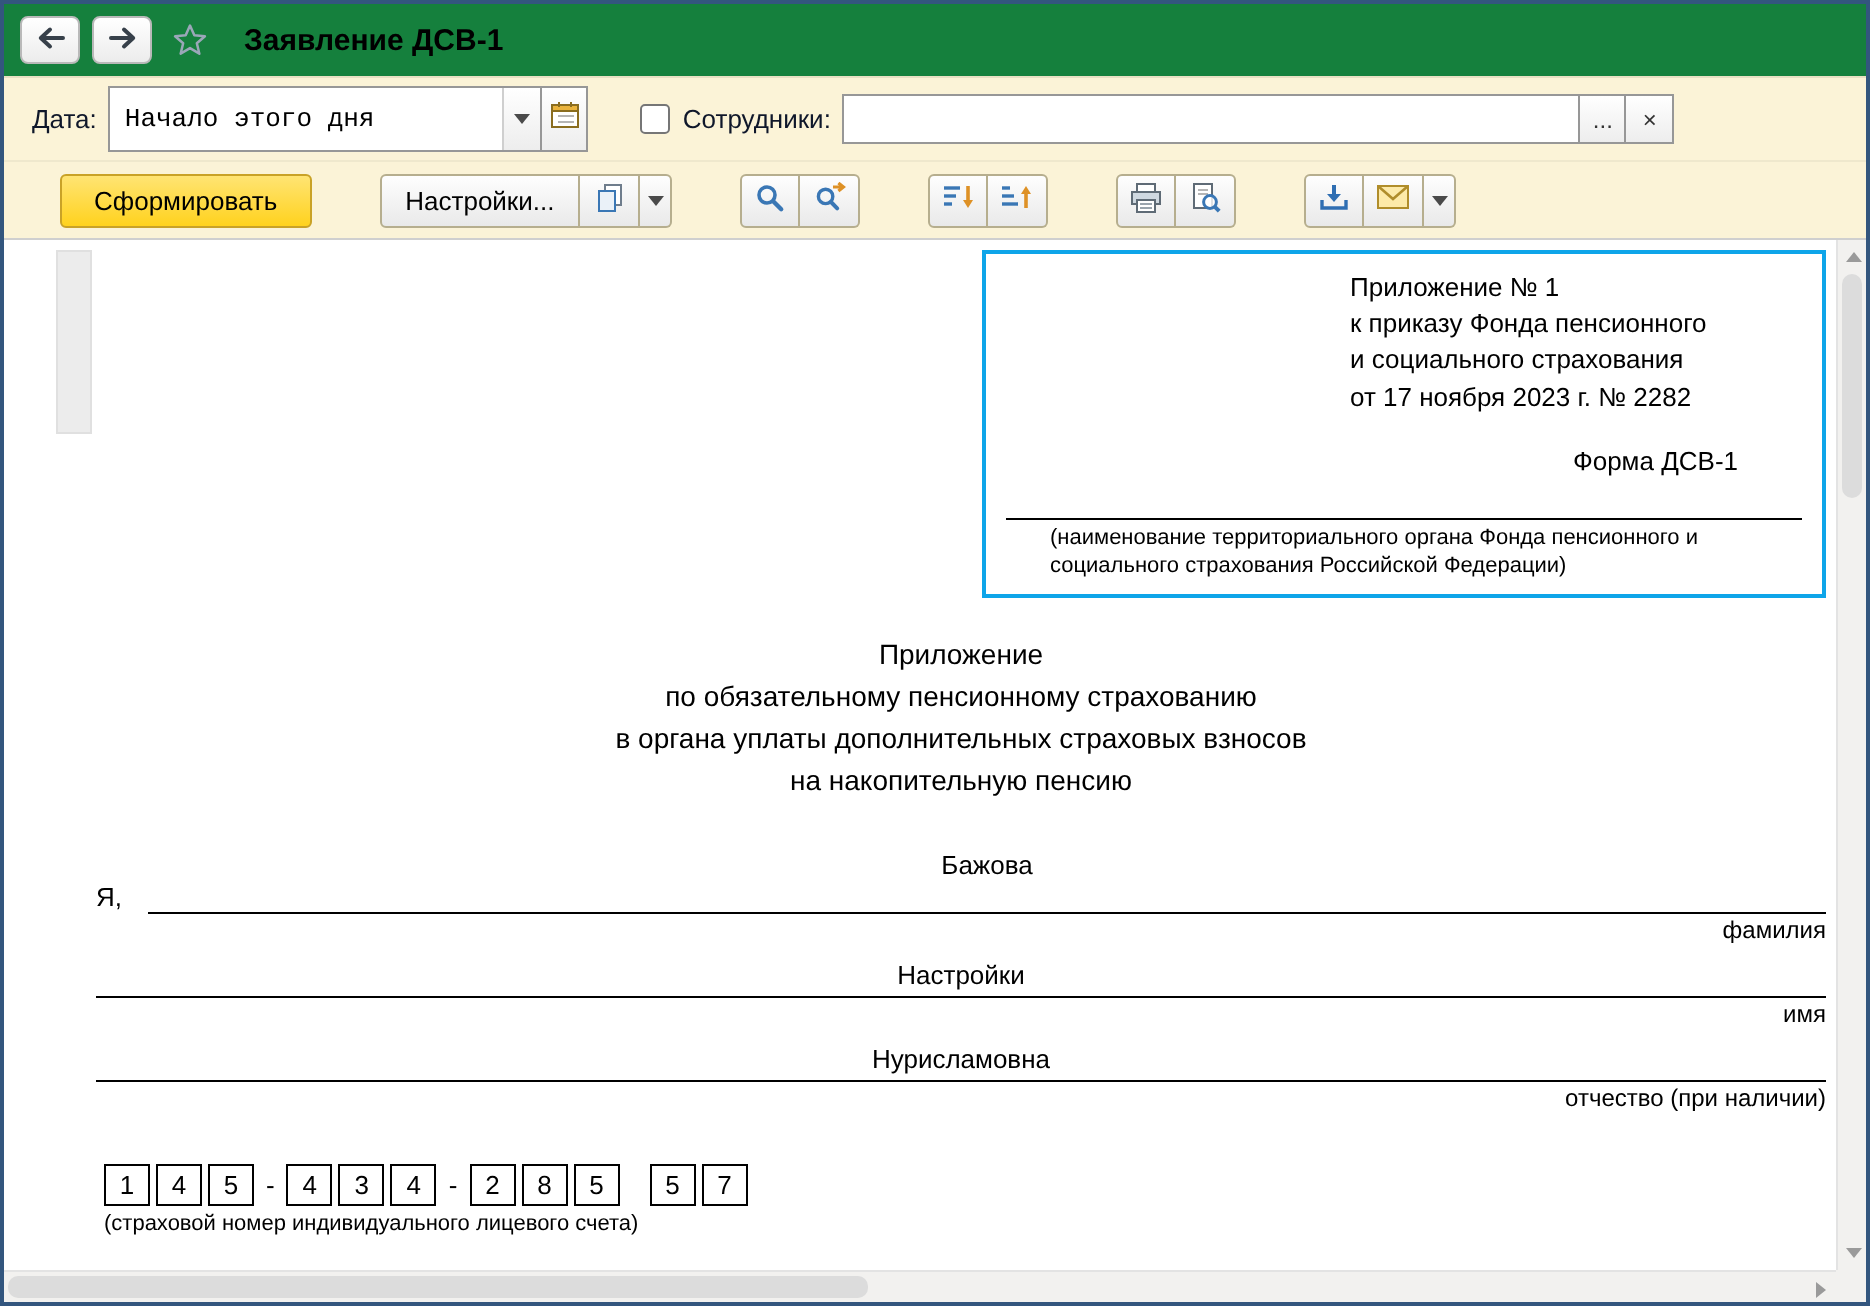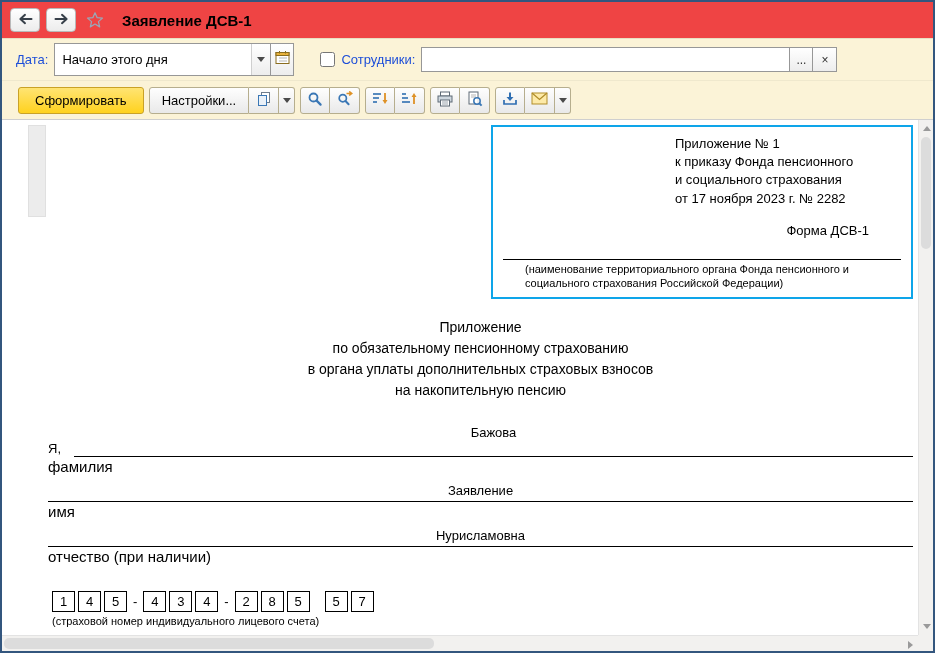--- a/index.html
+++ b/index.html
@@ -3,55 +3,55 @@
 <meta charset="utf-8">
 <style>
   * { margin:0; padding:0; box-sizing:border-box; }
   html,body { background:#9aa4ad; }
   body { font-family:"Liberation Sans","DejaVu Sans",sans-serif; }
 
   .window { width:935px; height:653px; background:#fff; border:2px solid #33567e;
             display:flex; flex-direction:column; overflow:hidden; }
 
   
-  .titlebar { height:36px; flex:0 0 auto; background:#ef4444; display:flex;
+  .titlebar { height:36px; flex:0 0 auto; background:#15803d; display:flex;
               align-items:center; padding:0 8px; gap:6px; }
   .nav-btn { width:30px; height:24px; border:1px solid #b9b9b9; border-radius:4px;
              background:linear-gradient(#ffffff,#ececec); display:flex;
              align-items:center; justify-content:center; cursor:pointer; }
   .star-btn { width:26px; height:24px; display:flex; align-items:center;
               justify-content:center; background:transparent; border:none; cursor:pointer; }
   .page-title { font-size:15px; font-weight:bold; color:#000; margin-left:8px; }
 
   
   .filterbar { height:42px; flex:0 0 auto; background:#fbf3d7; border-top:1px solid #e8e0c3;
                display:flex; align-items:center; padding:0 14px; }
-  .f-label { font-size:13px; color:#1d4ed8; margin-right:6px; white-space:nowrap; }
-  .combo { display:flex; height:33px; border:1px solid #979797; background:#a16207; }
+  .f-label { font-size:13px; color:#0f172a; margin-right:6px; white-space:nowrap; }
+  .combo { display:flex; height:33px; border:1px solid #979797; background:#a16207;font-family:Liberation Mono, monospace; }
   .combo input { border:none; outline:none; padding:0 7px; font-size:13px; width:196px;
                  font-family:inherit; background:#fff; }
   .combo-caret { width:19px; display:flex; align-items:center; justify-content:center;
                  border-left:1px solid #cfcfcf; background:linear-gradient(#fff,#ededed); cursor:pointer; }
   .combo-cal { width:23px; display:flex; align-items:center; justify-content:center;
                border-left:1px solid #979797; background:linear-gradient(#fff,#ededed); cursor:pointer; }
   .caret { width:0; height:0; border-left:4px solid transparent; border-right:4px solid transparent;
            border-top:5px solid #4a4a4a; }
   .chk { width:15px; height:15px; margin:0 6px 0 26px; accent-color:#3a77b5; }
   .emp-group { display:flex; height:25px; }
   .emp-group input { width:368px; border:1px solid #979797; border-right:none; outline:none;
                      padding:0 7px; font-size:13px; font-family:inherit; background:#fff; }
   .mini-btn { width:24px; border:1px solid #979797; background:linear-gradient(#fff,#ededed);
               font-size:12px; color:#333; display:flex; align-items:center; justify-content:center;
               cursor:pointer; }
   .mini-btn + .mini-btn { border-left:none; }
 
   
   .toolbar { height:40px; flex:0 0 auto; background:#fbf3d7; border-top:1px solid #efe8cd;
              border-bottom:1px solid #cfcfcf; display:flex; align-items:center;
-             padding:0 16px; gap:5px; }
+             padding:0 28px; gap:34px; }
   .btn-primary { height:27px; padding:0 16px; font-size:13px; font-family:inherit; color:#000;
                  background:linear-gradient(#ffe473,#ffd21e); border:1px solid #c9a227;
                  border-radius:3px; cursor:pointer; }
   .btn-group { display:flex; height:27px; }
   .tb-btn { height:27px; font-size:13px; font-family:inherit; color:#000; padding:0 12px;
             background:linear-gradient(#fefefe,#e9e9e9); border:1px solid #b6ae8e;
             display:flex; align-items:center; justify-content:center; gap:3px; cursor:pointer; }
   .tb-btn.icon { width:30px; padding:0; }
   .tb-btn.split { width:16px; padding:0; }
   .btn-group .tb-btn + .tb-btn { border-left:none; }
@@ -74,21 +74,21 @@
   .org-caption { font-size:11px; line-height:1.3; text-align:left; padding:2px 26px 3px; }
 
   .doc-title { margin-top:18px; text-align:center; font-size:14px; line-height:21px; }
 
   .ya-row { display:flex; align-items:flex-end; margin-top:24px; }
   .ya-label { flex:0 0 26px; font-size:13px; padding-bottom:1px; }
   .field-line { flex:1 1 auto; border-bottom:1px solid #000; text-align:center;
                 font-size:13px; padding-bottom:16px; min-height:19px; }
   .field-full { border-bottom:1px solid #000; text-align:center; font-size:13px;
                 padding-bottom:1px; margin-top:8px; min-height:19px; }
-  .field-caption { text-align:left; font-size:15px; color:#000; margin-top:1px; }
+  .field-caption { text-align:right; font-size:12px; color:#000; margin-top:1px; }
 
   .snils-row { display:flex; align-items:center; margin:26px 0 0 4px; }
   .snils-cell { width:23px; height:21px; border:1px solid #000; display:flex;
                 align-items:center; justify-content:center; font-size:13px; margin-right:3px; }
   .snils-dash { padding:0 6px 0 3px; font-size:13px; }
   .snils-space { width:12px; }
   .snils-caption { font-size:11px; margin:3px 0 0 4px; }
 
   
   .vscroll { position:absolute; top:0; right:0; bottom:16px; width:15px;
@@ -302,21 +302,21 @@
         <div>в органа уплаты дополнительных страховых взносов</div>
         <div>на накопительную пенсию</div>
       </div>
 
       <div class="ya-row">
         <span class="ya-label">Я,</span>
         <div class="field-line">Бажова</div>
       </div>
       <div class="field-caption">фамилия</div>
 
-      <div class="field-full">Заявление</div>
+      <div class="field-full">Настройки</div>
       <div class="field-caption">имя</div>
 
       <div class="field-full">Нурисламовна</div>
       <div class="field-caption">отчество (при наличии)</div>
 
       <div class="snils-row">
         <span class="snils-cell">1</span>
         <span class="snils-cell">4</span>
         <span class="snils-cell">5</span>
         <span class="snils-dash">-</span>

